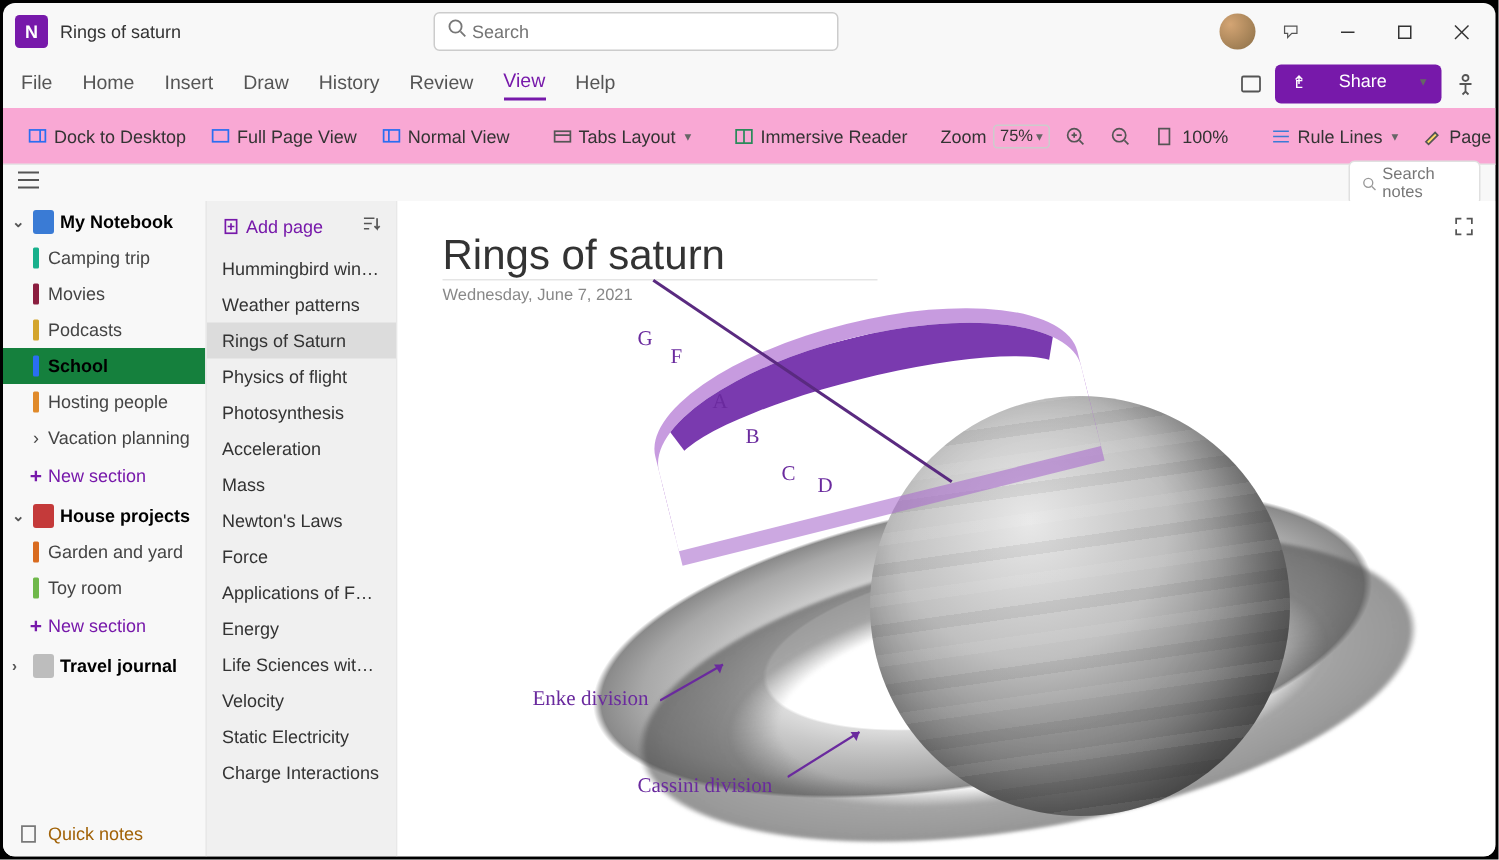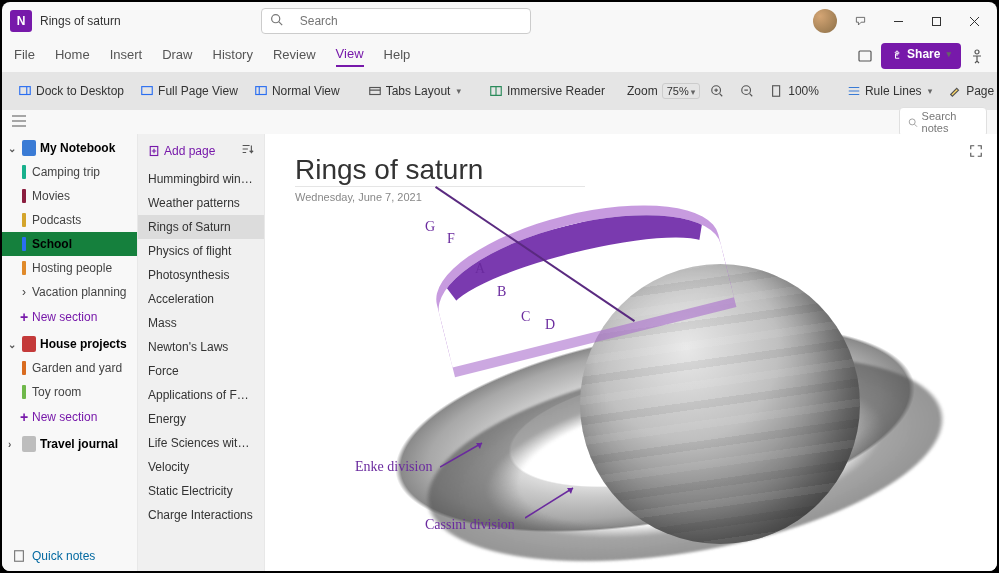--- a/index.html
+++ b/index.html
@@ -3,37 +3,37 @@
 <meta charset="utf-8">
 <style>
 * { box-sizing: border-box; margin: 0; padding: 0; font-family: "Segoe UI", -apple-system, sans-serif; }
 body { width: 999px; height: 573px; background: #000; border-radius: 10px; overflow: hidden; position: relative; }
 .window { width: 995px; height: 569px; background: #f8f8f8; border-radius: 8px; margin: 2px; display: flex; flex-direction: column; overflow: hidden; }
 
 
 .titlebar { height: 38px; display: flex; align-items: center; padding: 0 8px; gap: 8px; }
 .app-icon { width: 22px; height: 22px; background: #7719aa; border-radius: 3px; display: flex; align-items: center; justify-content: center; color: #fff; font-weight: 700; font-size: 12px; }
 .title { font-size: 12px; color: #333; flex: 0 0 auto; margin-right: 40px; }
-.search-bar { width: 270px; height: 26px; border: 1px solid #ccc; border-radius: 4px; display: flex; align-items: center; padding: 0 8px; gap: 17px; background: #fff; margin-left: 92px; }
+.search-bar { width: 270px; height: 26px; border: 1px solid #ccc; border-radius: 4px; display: flex; align-items: center; padding: 0 8px; gap: 4px; background: #fff; margin-left: 120px; }
 .search-bar input { border: none; outline: none; font-size: 12px; flex: 1; background: transparent; }
 .spacer { flex: 1; }
 .avatar { width: 24px; height: 24px; border-radius: 50%; background: radial-gradient(circle at 30% 30%, #d4a574, #8b6f47); }
 .win-btn { width: 30px; height: 30px; display: flex; align-items: center; justify-content: center; color: #555; cursor: pointer; }
 .win-btn svg { width: 11px; height: 11px; }
 
 
 .menubar { height: 32px; display: flex; align-items: center; padding: 0 12px; gap: 20px; font-size: 13px; color: #555; }
 .menubar span { cursor: pointer; padding-bottom: 4px; }
 .menubar .active { color: #7719aa; border-bottom: 2px solid #7719aa; font-weight: 400; }
 .menu-right { margin-left: auto; display: flex; align-items: center; gap: 8px; }
-.share-btn { background: #7719aa; color: #fff; border-radius: 4px; padding: 4px 10px; font-size: 12px; display: flex; align-items: center; gap: 4px; cursor: pointer; font-weight: bold; }
+.share-btn { background: #7719aa; color: #fff; border-radius: 4px; padding: 4px 10px; font-size: 12px; display: flex; align-items: center; gap: 20px; cursor: pointer; }
 .ico { width:16px; height:16px; display:flex; align-items:center; justify-content:center; cursor:pointer; }
 
 
-.ribbon { height: 38px; display: flex; align-items: center; padding: 0 10px; gap: 4px; font-size: 12px; color: #333; border-bottom: 1px solid #e5e5e5; background:#e5e5e5; }
+.ribbon { height: 38px; display: flex; align-items: center; padding: 0 10px; gap: 4px; font-size: 12px; color: #333; border-bottom: 1px solid #e5e5e5; background:#f9a8d4; }
 .rbtn { display: flex; align-items: center; gap: 4px; padding: 4px 6px; border-radius: 4px; cursor: pointer; white-space: nowrap; }
 .rsep { width: 1px; height: 22px; background: #ddd; margin: 0 4px; }
 .ricon { width: 14px; height: 14px; display: inline-block; }
 .chev { font-size: 9px; color: #666; margin-left: 2px; }
 .zoom-pct { border: 1px solid #ccc; padding: 1px 4px; border-radius: 3px; font-size: 11px; }
 
 
 .utilrow { height: 24px; display: flex; align-items: center; padding: 0 10px; }
 .hambtn { cursor:pointer; color:#555; }
 .search-notes { margin-left:auto; border:1px solid #e0e0e0; border-radius:4px; padding:2px 8px; font-size:11px; color:#777; display:flex; align-items:center; gap:4px; background:#fff; width:88px; }
@@ -47,21 +47,21 @@
 .nb-head .chv { font-size:10px; color:#555; width:10px; }
 .nb-icon { width: 14px; height: 16px; border-radius: 2px; }
 .nb-icon.blue { background:#3a7bd5; } .nb-icon.red { background:#c43a3a; } .nb-icon.grey { background:#bdbdbd; }
 .sec { display: flex; align-items: center; gap: 6px; padding: 5px 6px 5px 20px; cursor: pointer; color:#444; }
 .sec.sel { background: #15803d; font-weight:600; color:#000; }
 .sec .tab { width: 4px; height: 14px; border-radius: 1px; }
 .c-teal{background:#18b08c}.c-mar{background:#8b1e3f}.c-yel{background:#d4a52c}.c-blue{background:#2a6ef1}.c-orn{background:#e08a2a}.c-dblue{background:#153a6b}.c-or2{background:#d96b1f}.c-gr2{background:#6fb84a}
 .sec .new { color:#7719aa; font-size:14px; font-weight:700; width:4px; display:flex; justify-content:center;}
 .sec .lbl { font-size: 12px; }
 .nb-spacer { flex:1; }
-.quick-notes { display:flex; align-items:center; gap:6px; padding:8px 10px; font-size:12px; color:#0369a1; cursor:pointer; }
+.quick-notes { display:flex; align-items:center; gap:6px; padding:8px 10px; font-size:12px; color:#a16207; cursor:pointer; }
 
 
 .pages { width: 128px; background: #f0f0f0; border-left:1px solid #e8e8e8; border-right:1px solid #e8e8e8; display:flex; flex-direction:column; font-size:12px; }
 .pages-head { display:flex; align-items:center; justify-content:space-between; padding:8px 10px; }
 .add-page { color:#7719aa; font-size:12px; display:flex; gap:4px; align-items:center; cursor:pointer; }
 .sort-ic { cursor:pointer; color:#555; }
 .pg { padding:5px 10px; cursor:pointer; white-space:nowrap; overflow:hidden; text-overflow:ellipsis; color:#333; }
 .pg.sel { background:#dcdcdc; }
 
 

